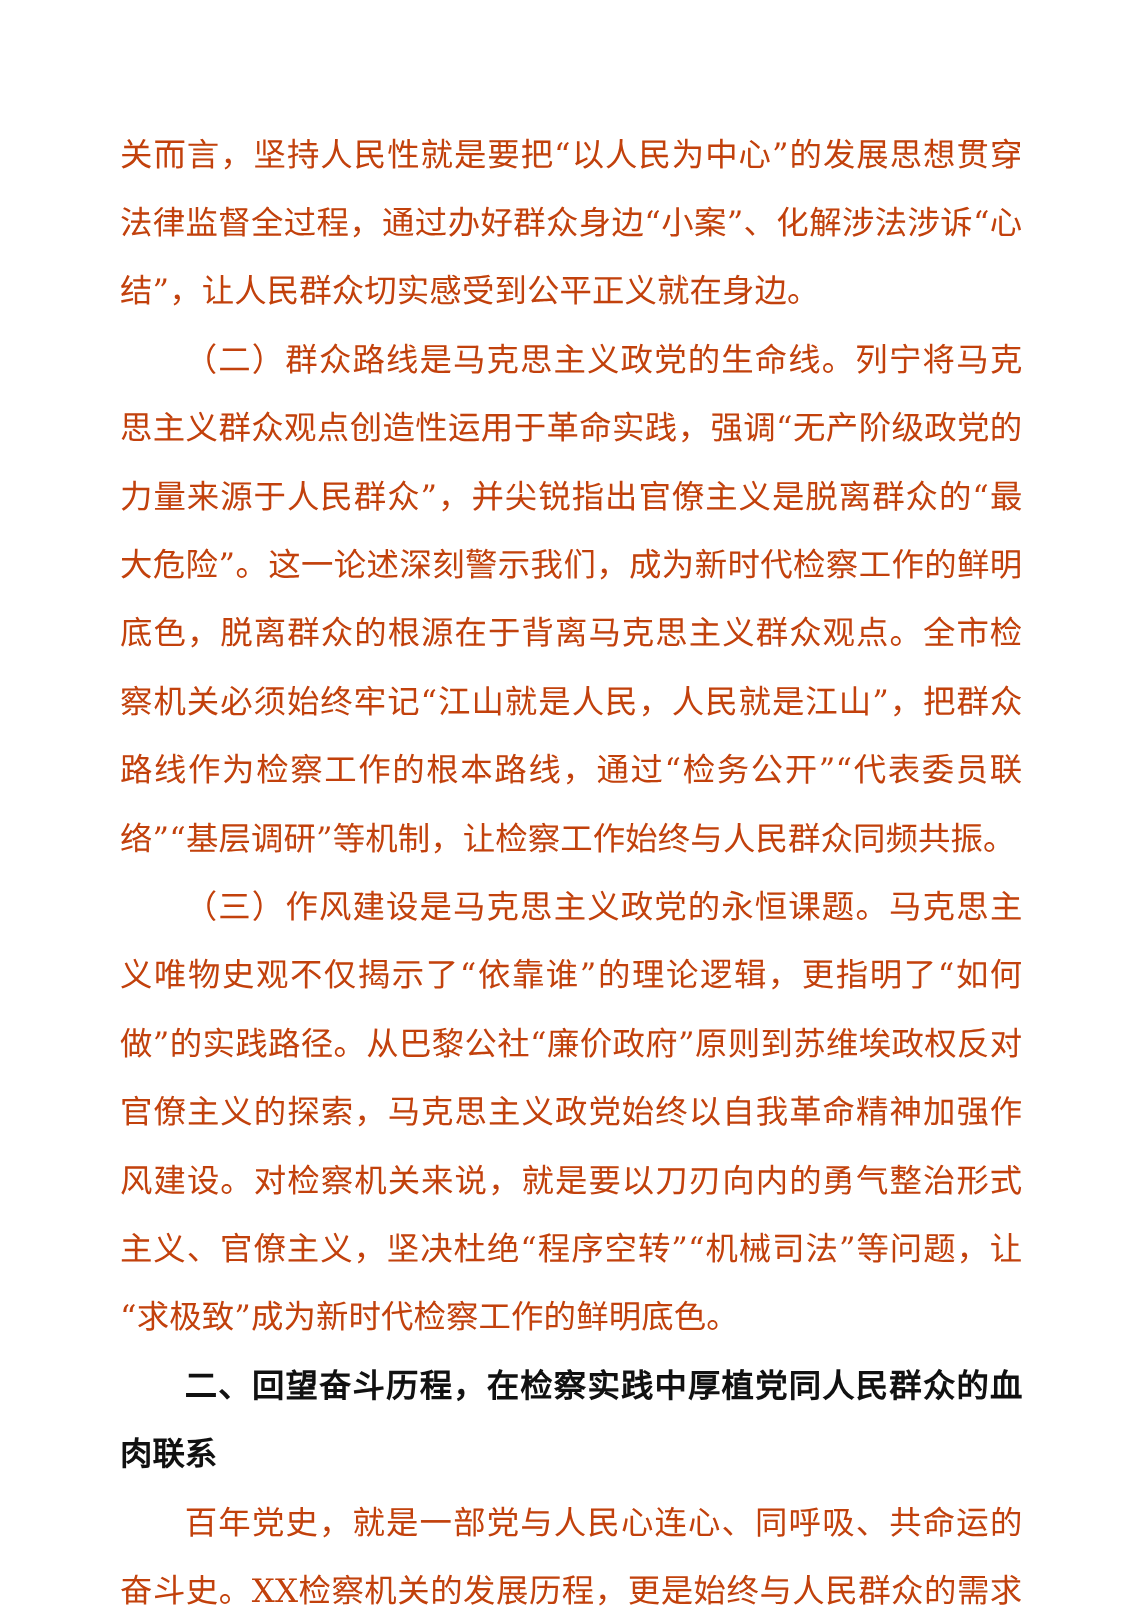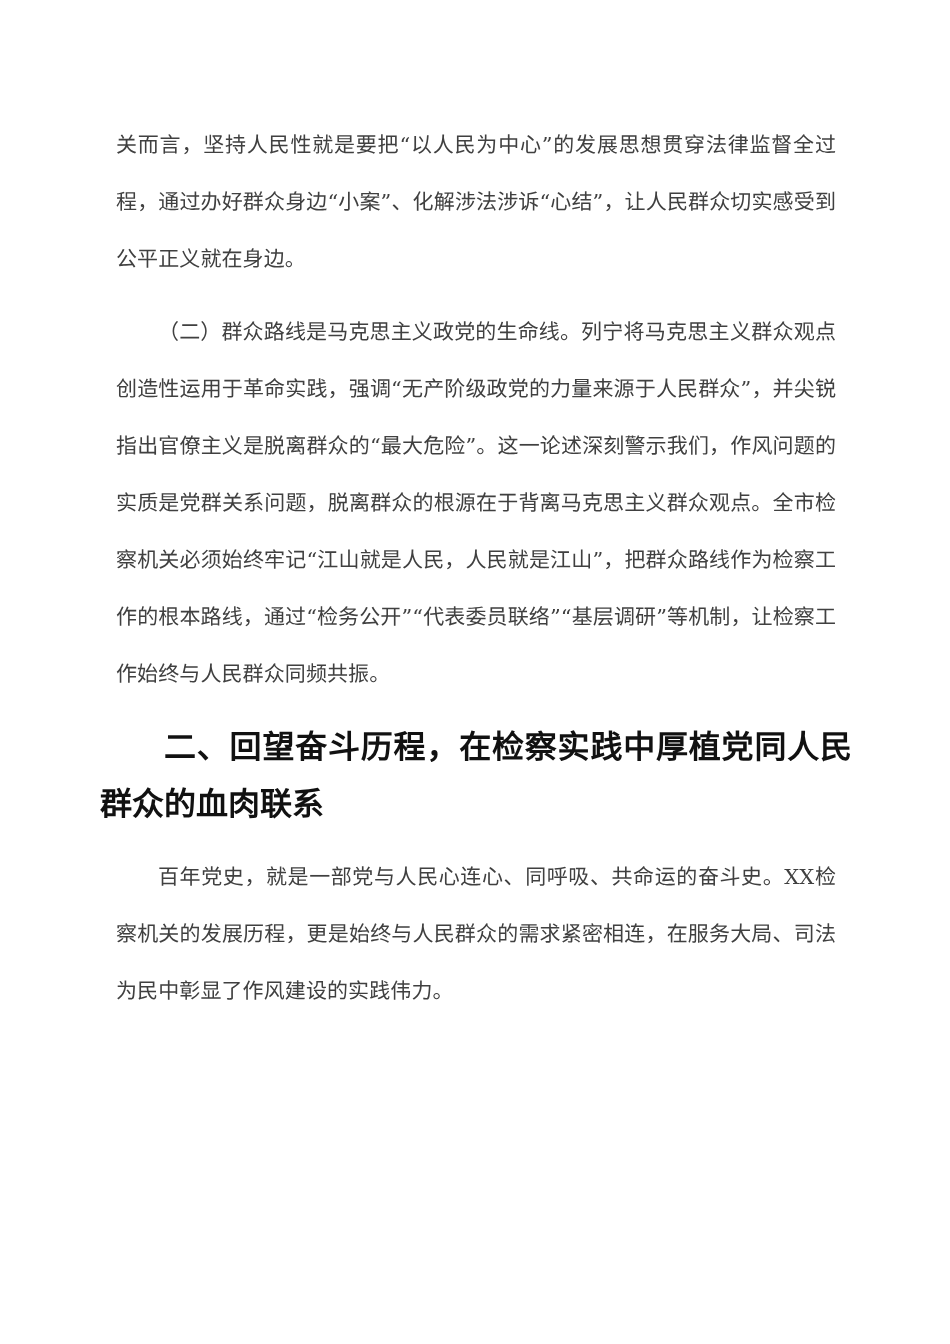--- a/index.html
+++ b/index.html
@@ -20,61 +20,62 @@
     overflow: hidden;
     box-sizing: border-box;
   }
   .doc-body {
     position: absolute;
     left: 100px;
     top: 101px;
     width: 752px;
   }
   p.para {
-    margin: 16px;
+    margin: 0;
     padding: 0;
-    font-size: 21px;
+    font-size: 27px;
     line-height: 57px;
-    color: #404040;
+    color: #c2410c;
     text-align: justify;
     text-justify: inter-ideograph;
     text-indent: 2em;
     letter-spacing: 0.1px;
     font-family: "DejaVu Serif", "Liberation Serif", serif;
   }
   p.para.cont {
     text-indent: 0;
   }
   .run-bold {
     font-weight: normal;
     font-family: "DejaVu Sans", "Liberation Sans", sans-serif;
     letter-spacing: 0;
   }
   p.heading {
     margin: 0;
     padding: 0;
-    font-size: 32px;
+    font-size: 27px;
     line-height: 57px;
     color: #111111;
     text-indent: 2em;
     font-weight: bold;
     text-align: justify;
     text-justify: inter-ideograph;
     font-family: "DejaVu Sans", "Liberation Sans", sans-serif;
   }
 </style>
 </head>
 <body>
 
 <div class="page">
   <div class="doc-body">
 
     <p class="para cont">关而言，坚持人民性就是要把“以人民为中心”的发展思想贯穿法律监督全过程，通过办好群众身边“小案”、化解涉法涉诉“心结”，让人民群众切实感受到公平正义就在身边。</p>
 
-    <p class="para"><span class="run-bold">（二）群众路线是马克思主义政党的生命线。</span><span>列宁将马克思主义群众观点创造性运用于革命实践，强调“无产阶级政党的力量来源于人民群众”，并尖锐指出官僚主义是脱离群众的“最大危险”。这一论述深刻警示我们，作风问题的实质是党群关系问题，脱离群众的根源在于背离马克思主义群众观点。全市检察机关必须始终牢记“江山就是人民，人民就是江山”，把群众路线作为检察工作的根本路线，通过“检务公开”“代表委员联络”“基层调研”等机制，让检察工作始终与人民群众同频共振。</span></p>
+    <p class="para"><span class="run-bold">（二）群众路线是马克思主义政党的生命线。</span><span>列宁将马克思主义群众观点创造性运用于革命实践，强调“无产阶级政党的力量来源于人民群众”，并尖锐指出官僚主义是脱离群众的“最大危险”。这一论述深刻警示我们，成为新时代检察工作的鲜明底色，脱离群众的根源在于背离马克思主义群众观点。全市检察机关必须始终牢记“江山就是人民，人民就是江山”，把群众路线作为检察工作的根本路线，通过“检务公开”“代表委员联络”“基层调研”等机制，让检察工作始终与人民群众同频共振。</span></p>
 
+    <p class="para"><span class="run-bold">（三）作风建设是马克思主义政党的永恒课题。</span><span>马克思主义唯物史观不仅揭示了“依靠谁”的理论逻辑，更指明了“如何做”的实践路径。从巴黎公社“廉价政府”原则到苏维埃政权反对官僚主义的探索，马克思主义政党始终以自我革命精神加强作风建设。对检察机关来说，就是要以刀刃向内的勇气整治形式主义、官僚主义，坚决杜绝“程序空转”“机械司法”等问题，让“求极致”成为新时代检察工作的鲜明底色。</span></p>
 
     <p class="heading">二、回望奋斗历程，在检察实践中厚植党同人民群众的血肉联系</p>
 
     <p class="para">百年党史，就是一部党与人民心连心、同呼吸、共命运的奋斗史。XX检察机关的发展历程，更是始终与人民群众的需求紧密相连，在服务大局、司法为民中彰显了作风建设的实践伟力。</p>
 
   </div>
 </div>
 
 </body></html>

